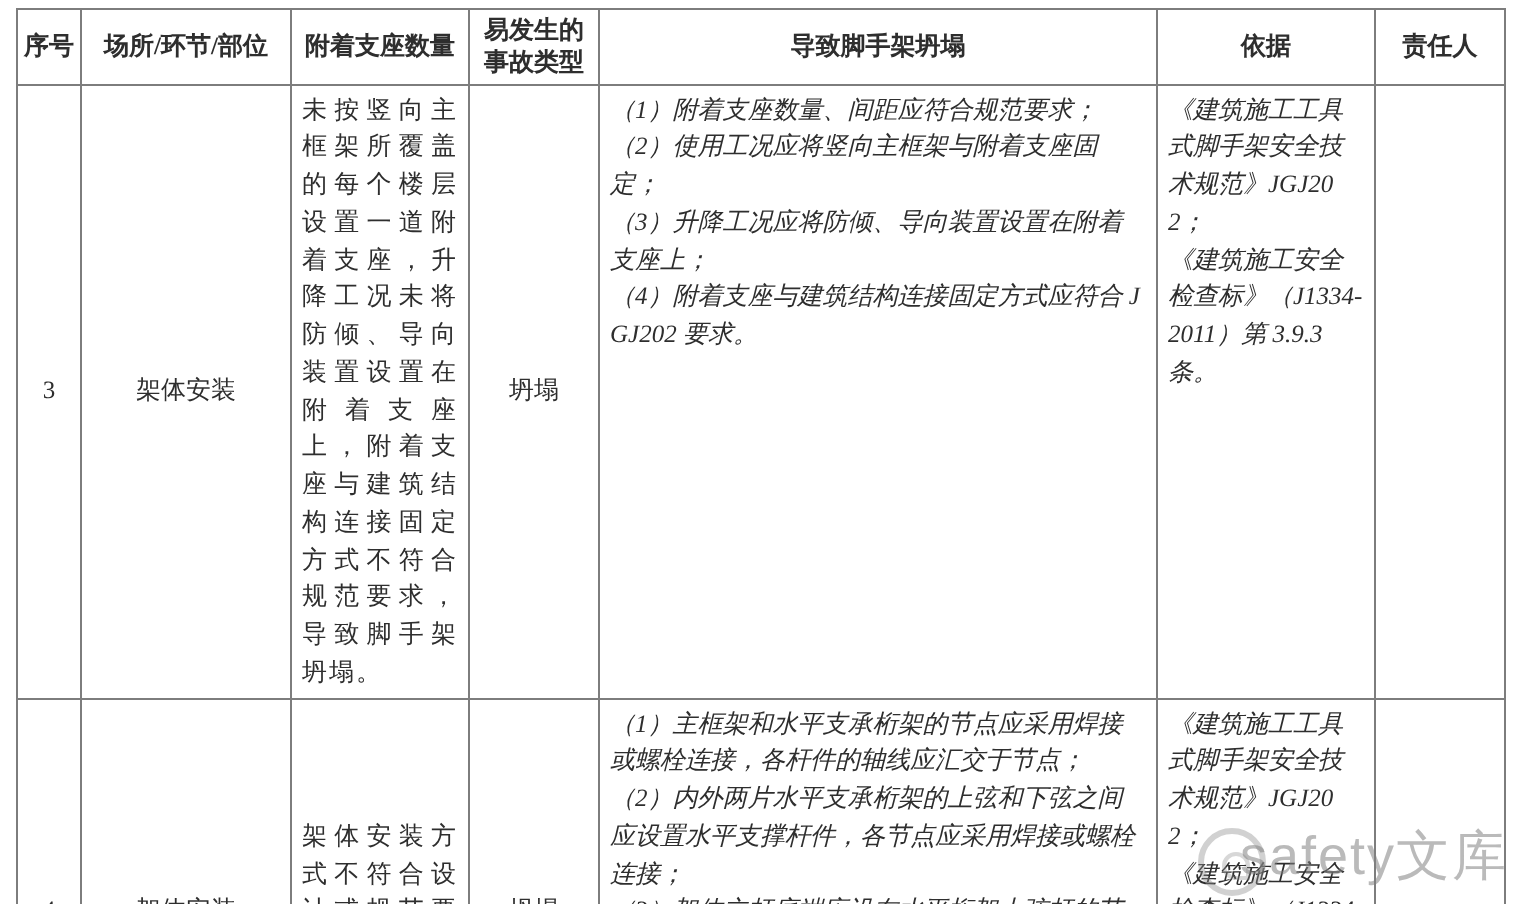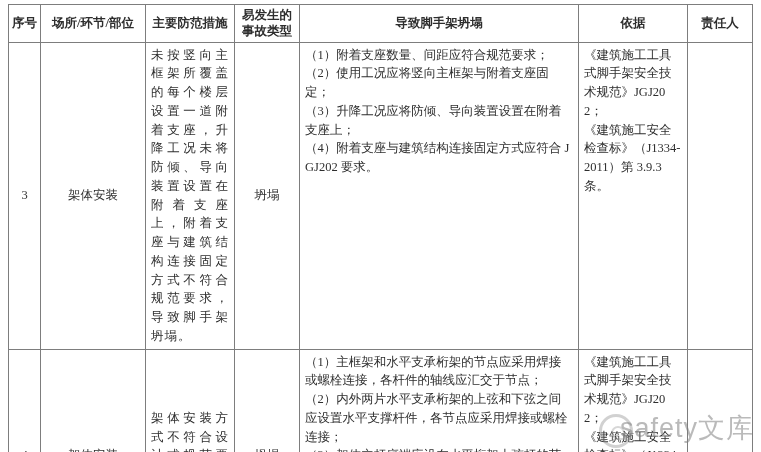--- a/index.html
+++ b/index.html
@@ -50,20 +50,21 @@
   td.c-risk {
     vertical-align: middle;
     text-align: justify;
     letter-spacing: 1px;
     padding: 4px 6px;
   }
   td.c-measure, td.c-basis {
     vertical-align: top;
     white-space: pre-line;
     padding: 4px 6px;
+    font-style: italic;
   }
   td.c-resp { vertical-align: middle; }
   tr.row-3 { height: 219px; }
   tr.row-4 { height: 149px; }
 
   .watermark {
     position: absolute;
     right: 2px;
     bottom: 2px;
     width: 170px;
@@ -113,21 +114,21 @@
       <col style="width:89px">
       <col style="width:65px">
       <col style="width:279px">
       <col style="width:109px">
       <col style="width:65px">
     </colgroup>
     <thead>
       <tr>
         <th>序号</th>
         <th>场所/环节/部位</th>
-        <th>主要防范措施</th>
+        <th>附着支座数量</th>
         <th>易发生的事故类型</th>
         <th>导致脚手架坍塌</th>
         <th>依据</th>
         <th>责任人</th>
       </tr>
     </thead>
     <tbody>
       <tr class="row-3">
         <td class="c-no">3</td>
         <td class="c-loc">架体安装</td>

